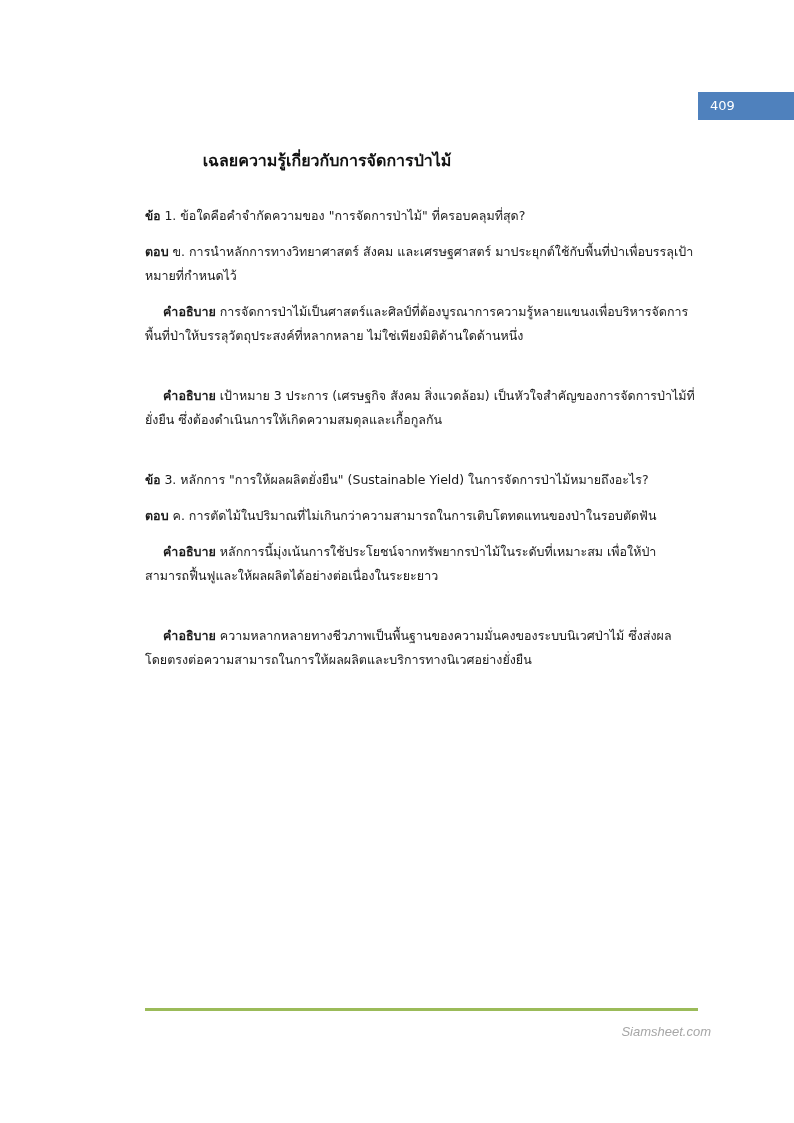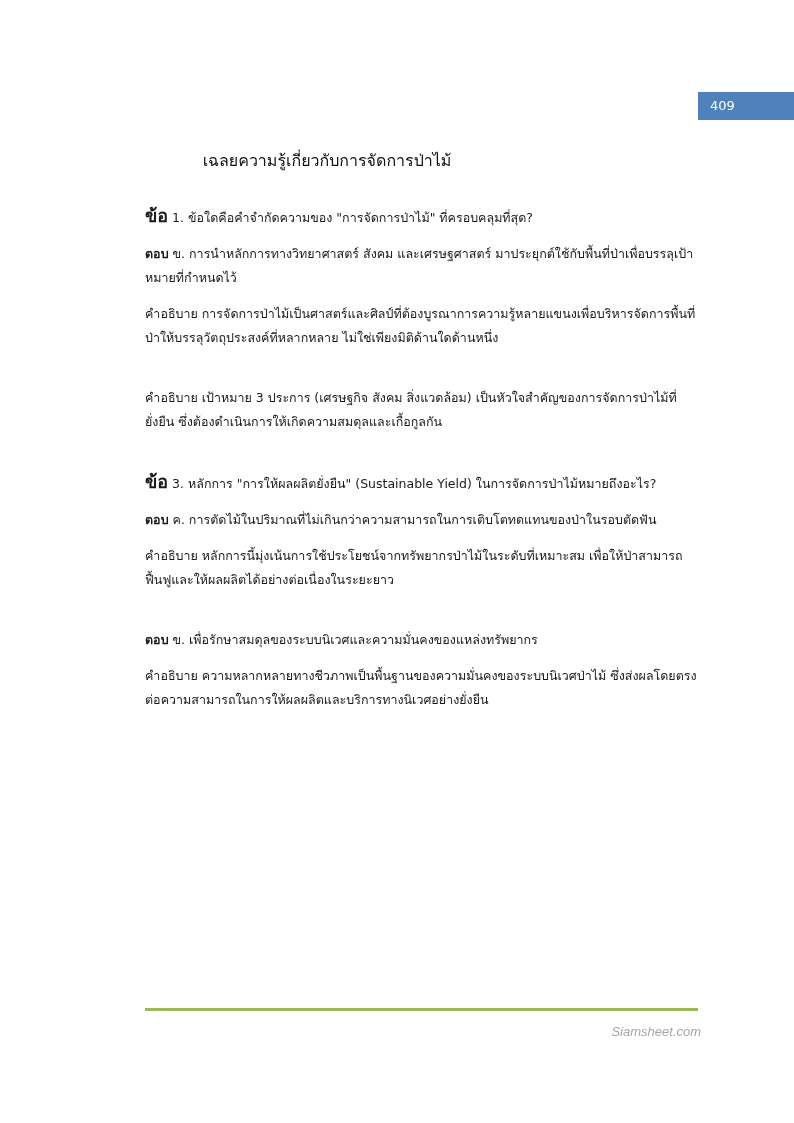--- a/index.html
+++ b/index.html
@@ -2,29 +2,29 @@
 <html><head>
 <meta charset="utf-8">
 <style>
   html, body { margin: 0; padding: 0; background: #ffffff; }
   body { width: 794px; height: 1123px; position: relative; overflow: hidden;
          font-family: "DejaVu Sans", "Liberation Sans", sans-serif; color: #1a1a1a; }
   .page-badge { position: absolute; left: 698px; top: 58px; width: 96px; height: 28px;
                 background: #4f81bd; color: #ffffff; font-size: 13px; line-height: 28px;
                 padding-left: 12px; box-sizing: border-box; margin-top: 34px; }
   .title { position: absolute; left: 0; width: 654px; top: 148px; text-align: center;
-           font-size: 16px; font-weight: normal; color: #111; }
+           font-size: 16px; font-weight: bold; color: #111; }
   .content { position: absolute; left: 145px; width: 555px; top: 204px; font-size: 12.5px; }
   .q-block { margin-bottom: 36px; }
   .line { margin: 0 0 12px 0; line-height: 24px; }
-  .lbl-q { font-weight: bold; font-size: 18px; }
+  .lbl-q { font-weight: bold; font-size: 12px; }
   .lbl-ans { font-weight: bold; }
-  .lbl-exp { font-weight: normal; }
+  .lbl-exp { font-weight: bold; margin-left: 18px; }
   .rule { position: absolute; left: 145px; top: 1008px; width: 553px; height: 3px; background: #9bbb59; }
-  .footer { position: absolute; right: 93px; top: 1024px; font-size: 13px; font-style: italic;
+  .footer { position: absolute; right: 83px; top: 1024px; font-size: 13px; font-style: italic;
             color: #a6a6a6; font-family: "Liberation Sans", sans-serif; }
 </style>
 </head>
 <body>
 
 <div class="page-badge">
   <span>409</span>
 </div>
 
 <div class="title">เฉลยความรู้เกี่ยวกับการจัดการป่าไม้</div>
@@ -65,24 +65,20 @@
       <span>ค. การตัดไม้ในปริมาณที่ไม่เกินกว่าความสามารถในการเติบโตทดแทนของป่าในรอบตัดฟัน</span>
     </p>
     <p class="line">
       <span class="lbl-exp">คำอธิบาย</span>
       <span>หลักการนี้มุ่งเน้นการใช้ประโยชน์จากทรัพยากรป่าไม้ในระดับที่เหมาะสม เพื่อให้ป่าสามารถฟื้นฟูและให้ผลผลิตได้อย่างต่อเนื่องในระยะยาว</span>
     </p>
   </div>
 
   <div class="q-block">
     <p class="line">
-      <span class="lbl-ans">ตอบ</span>
-      <span>ข. เพื่อรักษาสมดุลของระบบนิเวศและความมั่นคงของแหล่งทรัพยากร</span>
-    </p>
-    <p class="line">
       <span class="lbl-exp">คำอธิบาย</span>
       <span>ความหลากหลายทางชีวภาพเป็นพื้นฐานของความมั่นคงของระบบนิเวศป่าไม้ ซึ่งส่งผลโดยตรงต่อความสามารถในการให้ผลผลิตและบริการทางนิเวศอย่างยั่งยืน</span>
     </p>
   </div>
 
 </div>
 
 <div class="rule"></div>
 <div class="footer">Siamsheet.com</div>
 

